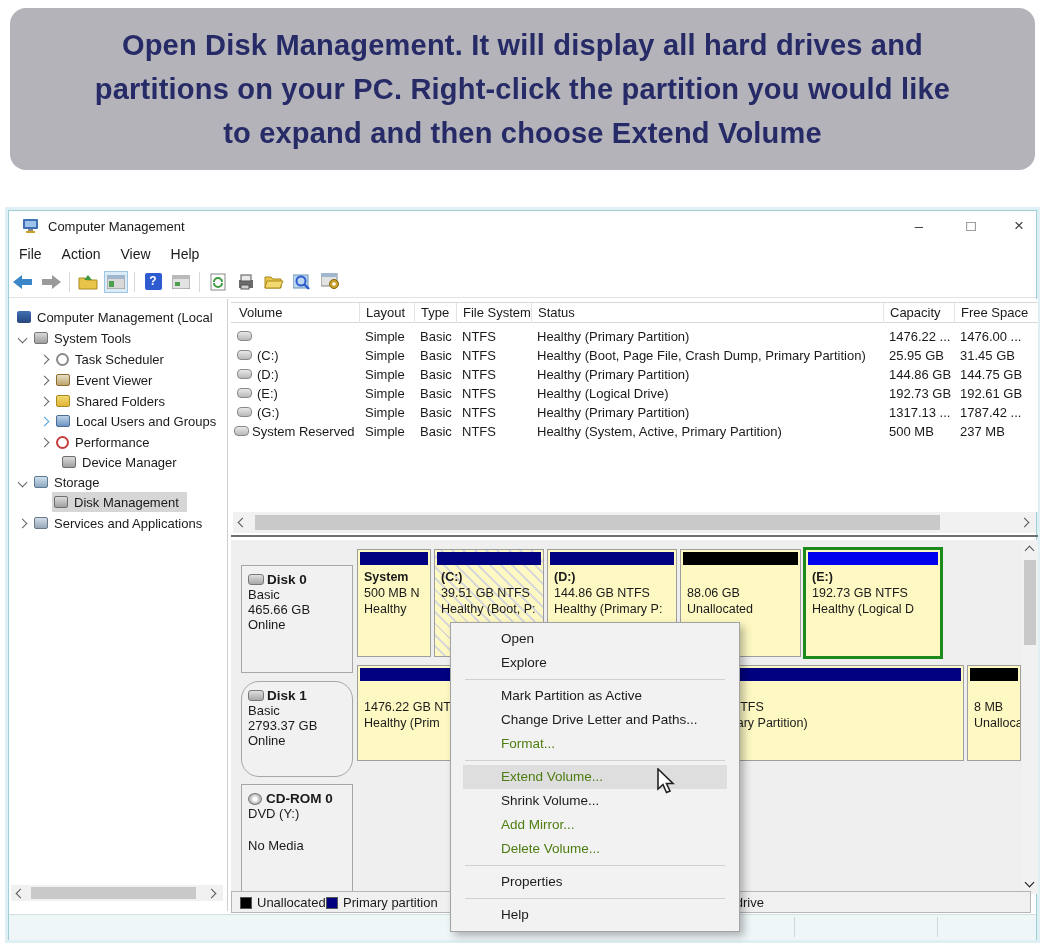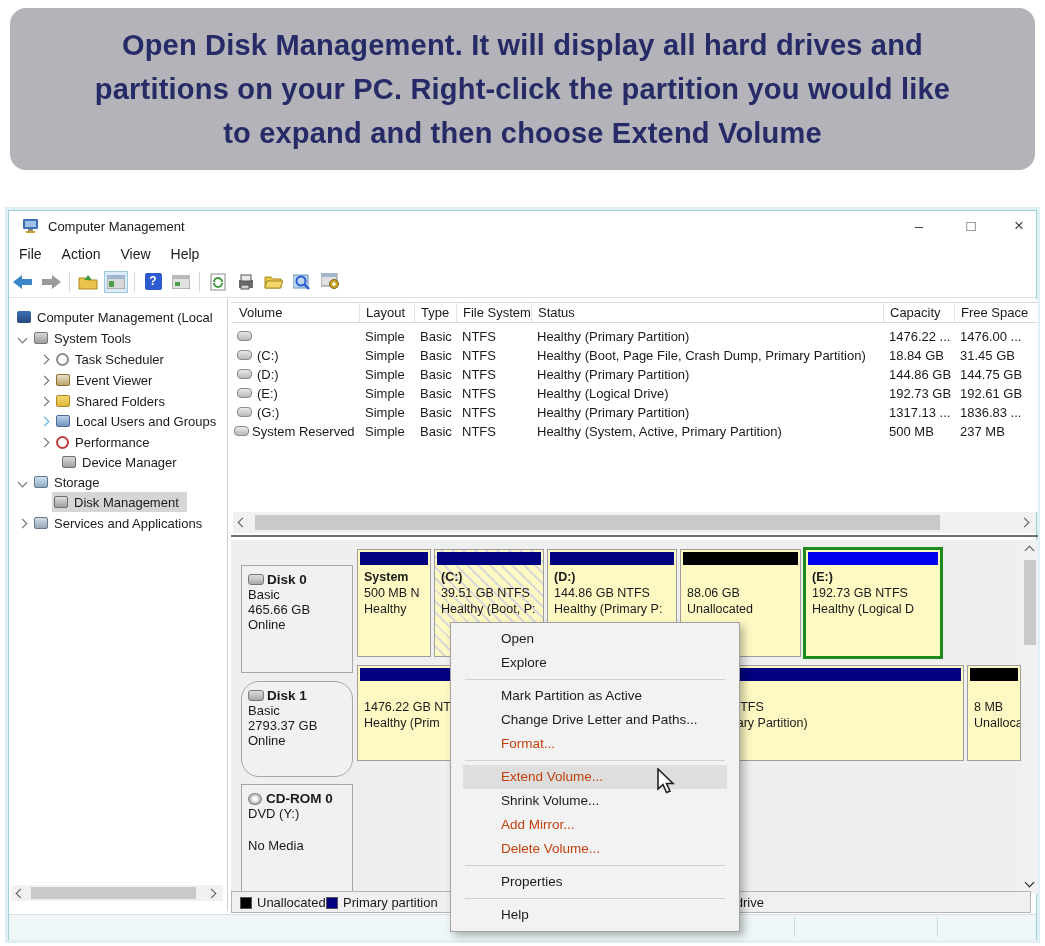--- a/index.html
+++ b/index.html
@@ -65,21 +65,21 @@
   #legendband { left:222px; top:680px; width:800px; height:22px; background:#f0f0f0; border:1px solid #b5b5b5; overflow:hidden; }
   .lg { position:absolute; top:3px; display:flex; align-items:center; font-size:13px; color:#1a1a1a; white-space:nowrap; }
   .lgsq { width:12px; height:12px; margin-right:5px; border:1px solid #555; flex:0 0 auto; }
   #bottomstrip { left:0; top:703px; width:100%; height:26px; background:#eef6f8; border-top:1px solid #d5dfe1; }
   .stripdiv { position:absolute; top:2px; width:1px; height:20px; background:#ccd8da; }
 
   
   #ctxmenu { left:441px; top:411px; width:290px; background:#f2f2f2; border:1px solid #a3a3a3;
              box-shadow:4px 4px 8px rgba(0,0,0,.28); padding:4px 12px; z-index:50; }
   .mi { height:24px; line-height:24px; padding-left:38px; font-size:13.5px; color:#1b1b1b; white-space:nowrap; }
-  .mi.disabled { color:#c2410c; }
+  .mi.disabled { color:#4d7c0f; }
   .mi.hl { background:#dedede; }
   .msep { height:1px; background:#d0d0d0; margin:4px 2px; }
 
   #cursor { z-index:60; }
 </style>
 </head>
 <body>
 
 <div id="stage">
 
@@ -268,21 +268,21 @@
         <span class="vcell" style="left:658px; width:68px;">1476.22 ...</span>
         <span class="vcell" style="left:729px; width:76px;">1476.00 ...</span>
       </div>
       <div class="vrow" style="left:0; top:47px; width:100%;">
         <span class="drive-ico" style="left:6px;"></span>
         <span class="vcell" style="left:26px; width:100px;">(C:)</span>
         <span class="vcell" style="left:134px; width:50px;">Simple</span>
         <span class="vcell" style="left:189px; width:40px;">Basic</span>
         <span class="vcell" style="left:231px; width:70px;">NTFS</span>
         <span class="vcell" style="left:306px; width:345px;">Healthy (Boot, Page File, Crash Dump, Primary Partition)</span>
-        <span class="vcell" style="left:658px; width:68px;">18.84 GB</span>
+        <span class="vcell" style="left:658px; width:68px;">25.95 GB</span>
         <span class="vcell" style="left:729px; width:76px;">31.45 GB</span>
       </div>
       <div class="vrow" style="left:0; top:66px; width:100%;">
         <span class="drive-ico" style="left:6px;"></span>
         <span class="vcell" style="left:26px; width:100px;">(D:)</span>
         <span class="vcell" style="left:134px; width:50px;">Simple</span>
         <span class="vcell" style="left:189px; width:40px;">Basic</span>
         <span class="vcell" style="left:231px; width:70px;">NTFS</span>
         <span class="vcell" style="left:306px; width:345px;">Healthy (Primary Partition)</span>
         <span class="vcell" style="left:658px; width:68px;">144.86 GB</span>
@@ -299,21 +299,21 @@
         <span class="vcell" style="left:729px; width:76px;">192.61 GB</span>
       </div>
       <div class="vrow" style="left:0; top:104px; width:100%;">
         <span class="drive-ico" style="left:6px;"></span>
         <span class="vcell" style="left:26px; width:100px;">(G:)</span>
         <span class="vcell" style="left:134px; width:50px;">Simple</span>
         <span class="vcell" style="left:189px; width:40px;">Basic</span>
         <span class="vcell" style="left:231px; width:70px;">NTFS</span>
         <span class="vcell" style="left:306px; width:345px;">Healthy (Primary Partition)</span>
         <span class="vcell" style="left:658px; width:68px;">1317.13 ...</span>
-        <span class="vcell" style="left:729px; width:76px;">1836.83 ...</span>
+        <span class="vcell" style="left:729px; width:76px;">1787.42 ...</span>
       </div>
       <div class="vrow" style="left:0; top:123px; width:100%;">
         <span class="drive-ico" style="left:3px;"></span>
         <span class="vcell" style="left:21px; width:110px;">System Reserved</span>
         <span class="vcell" style="left:134px; width:50px;">Simple</span>
         <span class="vcell" style="left:189px; width:40px;">Basic</span>
         <span class="vcell" style="left:231px; width:70px;">NTFS</span>
         <span class="vcell" style="left:306px; width:345px;">Healthy (System, Active, Primary Partition)</span>
         <span class="vcell" style="left:658px; width:68px;">500 MB</span>
         <span class="vcell" style="left:729px; width:76px;">237 MB</span>

